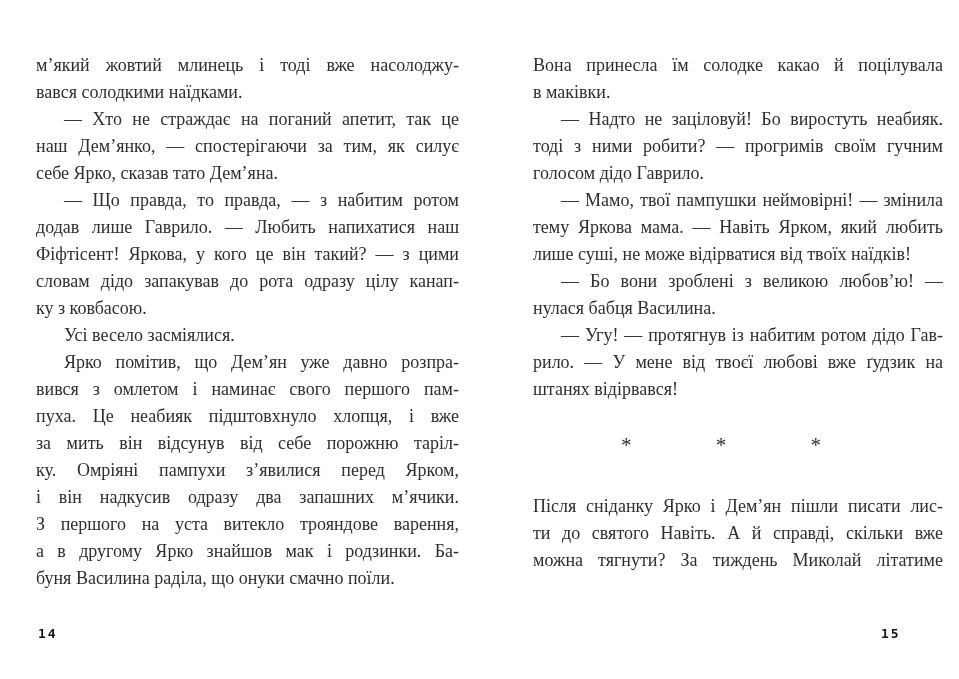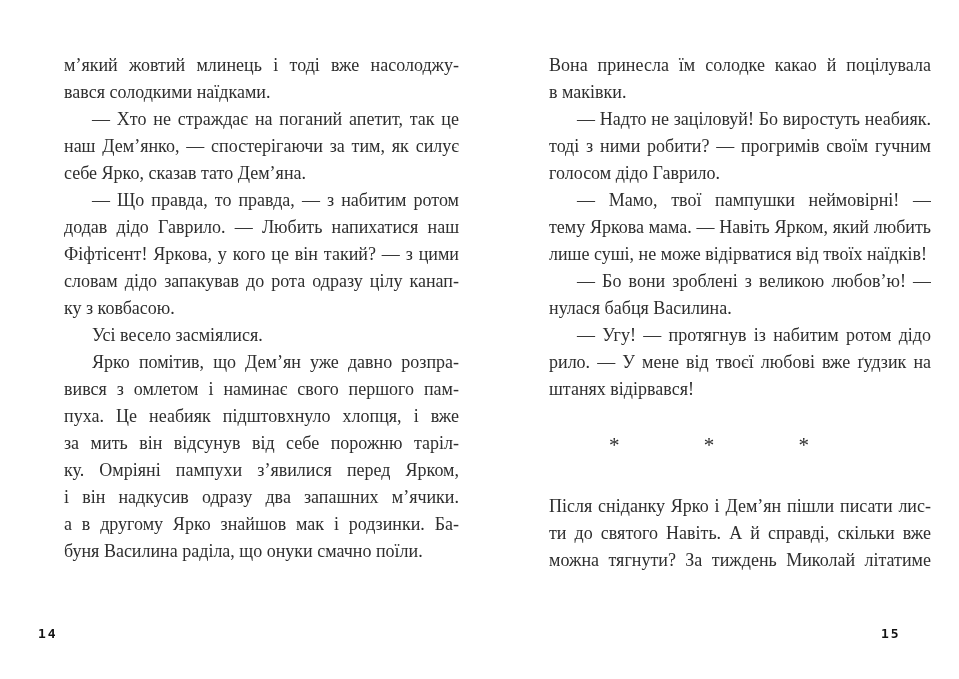--- a/index.html
+++ b/index.html
@@ -11,22 +11,22 @@
     font-family: "Liberation Serif", serif;
     color: #2e2e2e;
   }
   .text-block {
     position: absolute;
     top: 52px;
     font-size: 18px;
     line-height: 27px;
   }
   #left-text  { left: 36px;  width: 423px; }
-  #right-text { left: 521px; width: 410px; }
-  .line { height: 27px; overflow: hidden; margin-left: 28px; }
+  #right-text { left: 533px; width: 410px; }
+  .line { height: 27px; overflow: hidden; }
   .line.full { text-align: justify; text-align-last: justify; }
   .line.last { text-align: left; font-family: Liberation Serif, serif; }
   .line.indent { padding-left: 28px; }
   .separator {
     display: flex;
     justify-content: space-between;
     width: 200px;
     height: 27px;
     margin-top: 29px;
     margin-bottom: 34px;
@@ -52,31 +52,32 @@
 <div class="spread">
 
   <div class="page">
     <div class="text-block" id="left-text">
         <div class="line full">м’який жовтий млинець і тоді вже насолоджу-</div>
         <div class="line last">вався солодкими наїдками.</div>
         <div class="line full indent">— Хто не страждає на поганий апетит, так це</div>
         <div class="line full">наш Дем’янко, — спостерігаючи за тим, як силує</div>
         <div class="line last">себе Ярко, сказав тато Дем’яна.</div>
         <div class="line full indent">— Що правда, то правда, — з набитим ротом</div>
-        <div class="line full">додав дідо Гаврило. — Любить напихатися наш</div>
+        <div class="line full">додав лише Гаврило. — Любить напихатися наш</div>
         <div class="line full">Фіфтісент! Яркова, у кого це він такий? — з цими</div>
         <div class="line full">словам дідо запакував до рота одразу цілу канап-</div>
         <div class="line last">ку з ковбасою.</div>
         <div class="line last indent">Усі весело засміялися.</div>
         <div class="line full indent">Ярко помітив, що Дем’ян уже давно розпра-</div>
         <div class="line full">вився з омлетом і наминає свого першого пам-</div>
         <div class="line full">пуха. Це неабияк підштовхнуло хлопця, і вже</div>
         <div class="line full">за мить він відсунув від себе порожню таріл-</div>
         <div class="line full">ку. Омріяні пампухи з’явилися перед Ярком,</div>
         <div class="line full">і він надкусив одразу два запашних м’ячики.</div>
+        <div class="line full">З першого на уста витекло трояндове варення,</div>
         <div class="line full">а в другому Ярко знайшов мак і родзинки. Ба-</div>
         <div class="line last">буня Василина раділа, що онуки смачно поїли.</div>
       </div>
     <div class="page-number" id="pn-left">14</div>
   </div>
 
   <div class="page">
     <div class="text-block" id="right-text">
       <div id="right-before">
           <div class="line full">Вона принесла їм солодке какао й поцілувала</div>

